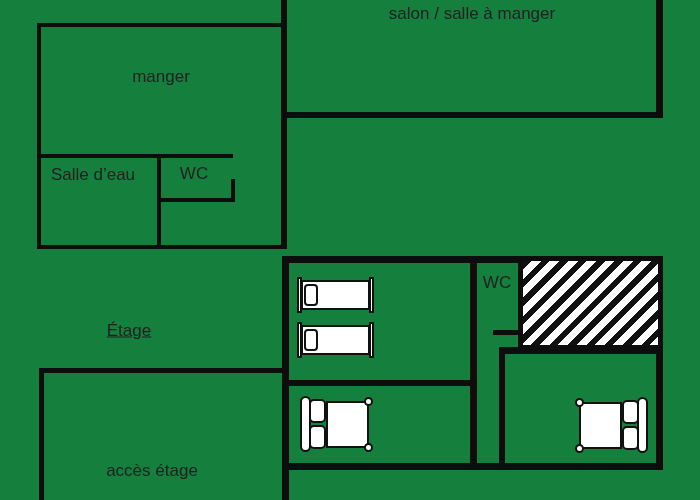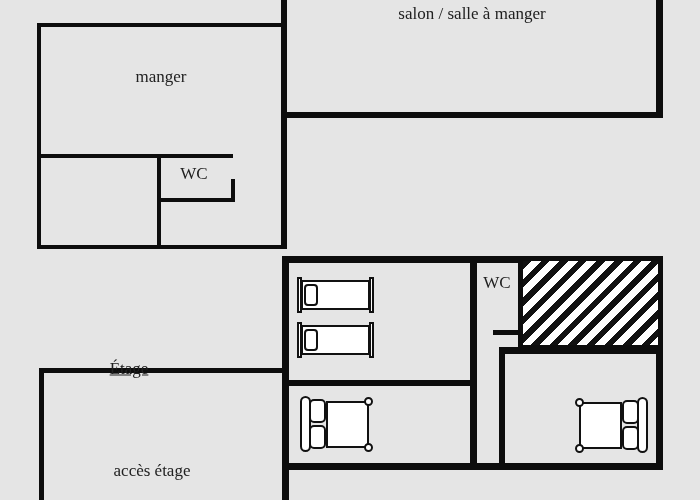--- a/index.html
+++ b/index.html
@@ -1,25 +1,25 @@
 <!DOCTYPE html>
 <html><head>
 <meta charset="utf-8">
 <style>
   html,body { margin:0; padding:0; background:#ffffff; }
   #plan {
-    position:relative; width:700px; height:500px; background:#e5e5e5;
-    overflow:hidden; font-family:Liberation Serif, serif;
+    position:relative; width:700px; height:500px; background:#15803d;
+    overflow:hidden; font-family:Liberation Sans, sans-serif;
   }
   .wall { position:absolute; background:#0d0d0d; }
   .label {
     position:absolute; transform:translate(-50%,-50%);
     color:#212121; font-size:17px; line-height:1; white-space:nowrap;
   }
-  .label.underlined { text-decoration:underline;margin-top:38px; }
+  .label.underlined { text-decoration:underline; }
   .hatch {
     position:absolute; box-sizing:border-box;
     border:5px solid #0d0d0d;
     background:repeating-linear-gradient(135deg, #111111 0px, #111111 6px, #ffffff 6px, #ffffff 13px);
   }
   
   .single-bed { position:absolute; width:77px; height:36px; }
   .single-bed .board {
     position:absolute; top:0; width:5px; height:36px; box-sizing:border-box;
     border:2px solid #111; background:#fff;
@@ -77,20 +77,21 @@
 
   <div class="wall" style="left:37px; top:154px; width:196px; height:4px;"></div>
 
   <div class="wall" style="left:157px; top:154px; width:4px; height:95px;"></div>
 
   <div class="wall" style="left:159px; top:198px; width:76px; height:4px;"></div>
   <div class="wall" style="left:231px; top:179px; width:4px; height:23px;"></div>
 
   <div class="label" style="left:472px; top:13px;">salon / salle à manger</div>
   <div class="label" style="left:161px; top:76px;">manger</div>
+  <div class="label" style="left:93px; top:174px;">Salle d’eau</div>
   <div class="label" style="left:194px; top:173px;">WC</div>
 
   <div class="wall" style="left:282px; top:256px; width:381px; height:7px;"></div>
   <div class="wall" style="left:282px; top:256px; width:7px; height:244px;"></div>
   <div class="wall" style="left:656px; top:256px; width:7px; height:214px;"></div>
   <div class="wall" style="left:282px; top:463px; width:381px; height:7px;"></div>
 
   <div class="wall" style="left:282px; top:380px; width:195px; height:6px;"></div>
 
   <div class="wall" style="left:470px; top:256px; width:7px; height:214px;"></div>

